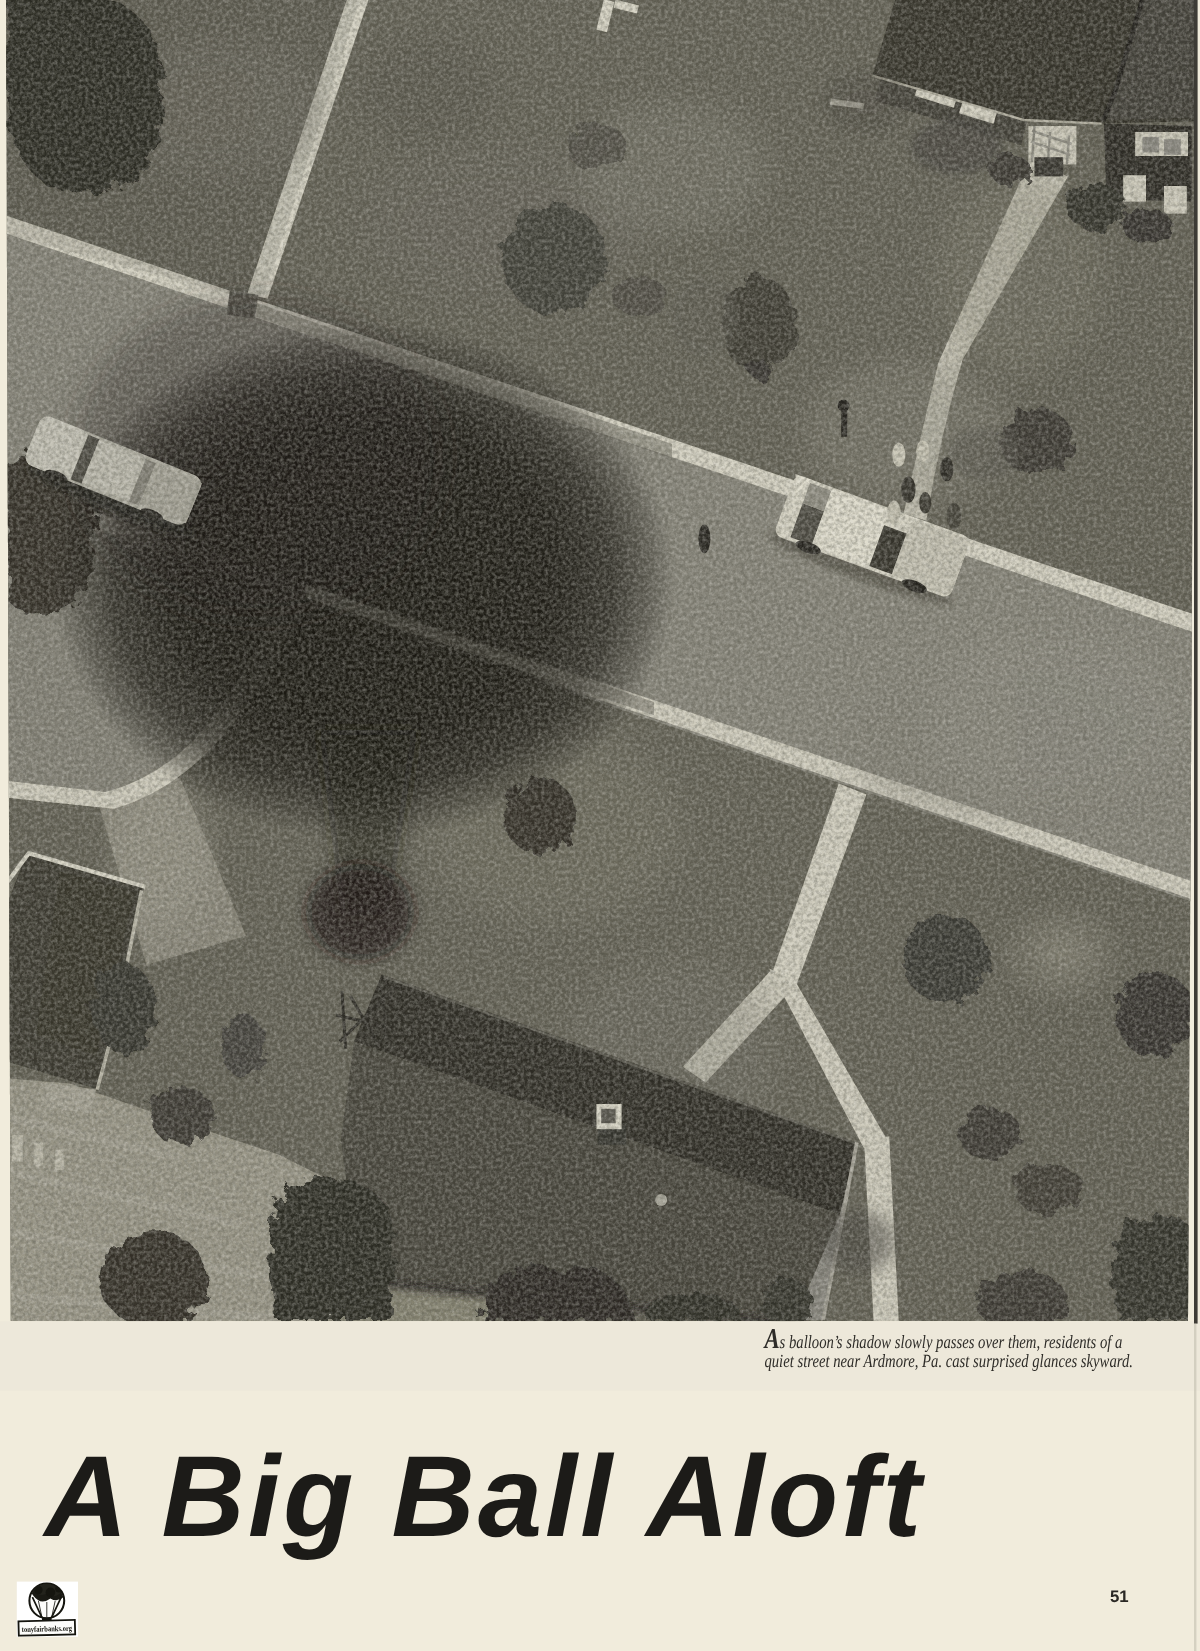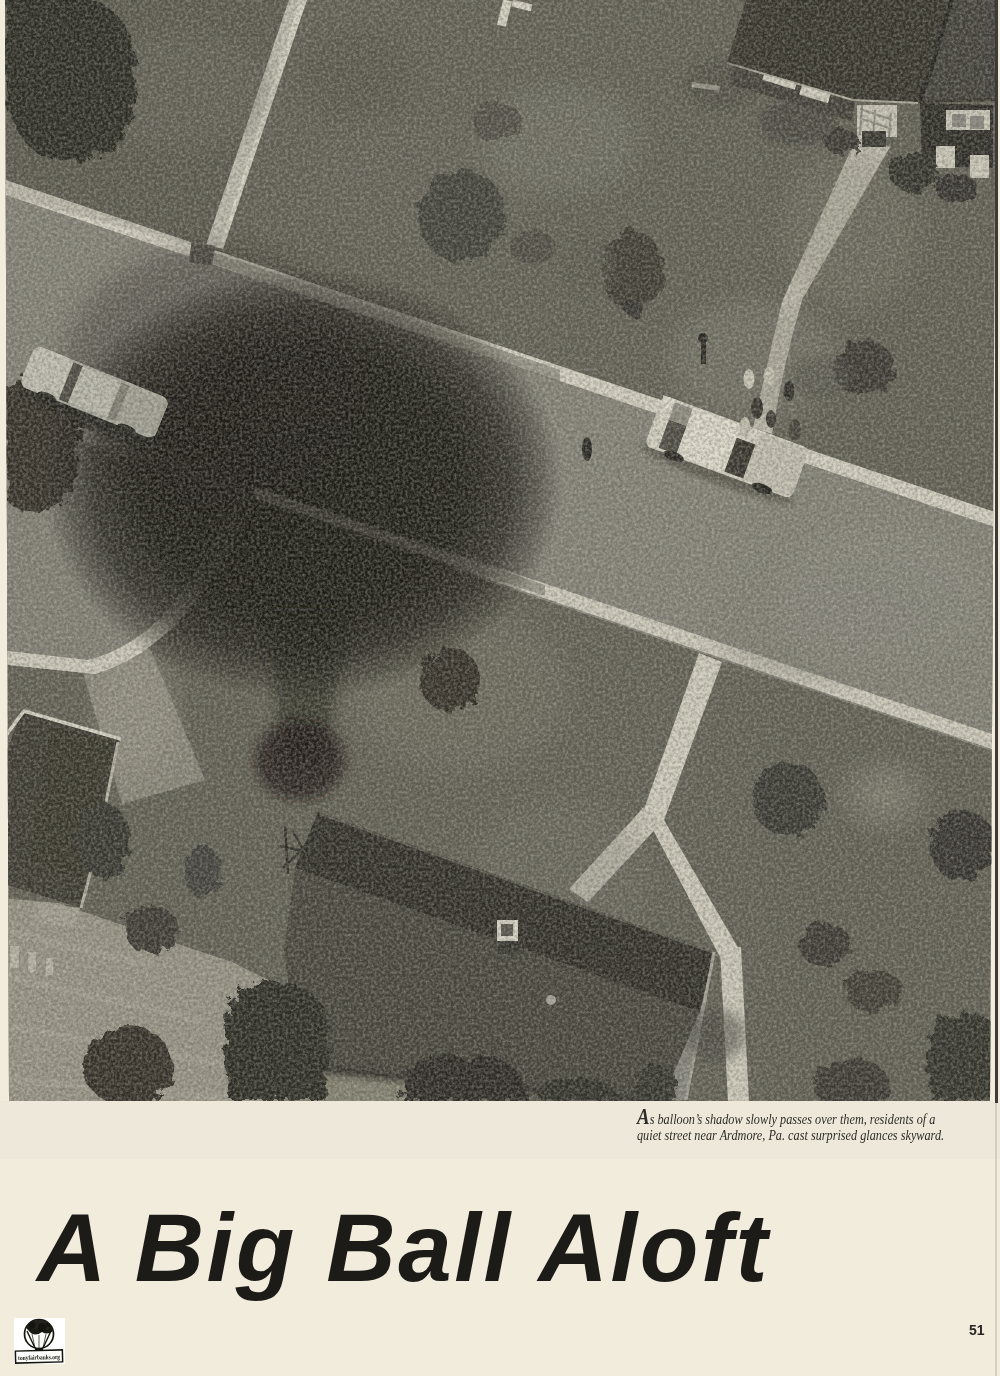--- a/index.html
+++ b/index.html
@@ -317,21 +317,21 @@
 </g>
 </svg>
 
 <div style="position:absolute;left:637px;top:1108px;width:420px;font-family:'Liberation Serif',serif;font-style:italic;font-size:15.5px;line-height:16.2px;color:#2e2c28;white-space:nowrap;transform:scaleX(0.79);transform-origin:0 0;">
 <span style="font-size:24px;font-weight:bold;">A</span>s balloon’s shadow slowly passes over them, residents of a<br>quiet street near Ardmore, Pa. cast surprised glances skyward.
 </div>
 
 <div style="position:absolute;left:37px;top:1165px;font-family:'Liberation Sans',sans-serif;font-weight:bold;font-style:italic;font-size:96px;letter-spacing:2.6px;color:#1c1b18;white-space:nowrap;margin-top:28px;">A Big Ball Aloft</div>
 
 
-<div style="position:absolute;left:925px;top:1322px;font-family:'Liberation Sans',sans-serif;font-weight:bold;font-size:14px;color:#2a2824;margin-left:44px;">51</div>
+<div style="position:absolute;left:925px;top:1322px;font-family:'Liberation Sans',sans-serif;font-weight:bold;font-size:14px;color:#2a2824;">51</div>
 
 <div style="position:absolute;left:14px;top:1318px;width:51px;height:46px;background:#ffffff;">
 <svg width="51" height="46" viewBox="0 0 51 46">
   <defs>
           <clipPath id="balClip">
             <circle cx="25" cy="16" r="14"></circle>
           </clipPath>
         </defs>
 
   <circle cx="25" cy="16" r="14.5" fill="#fdfdfb" stroke="#15150f" stroke-width="1.7"></circle>

